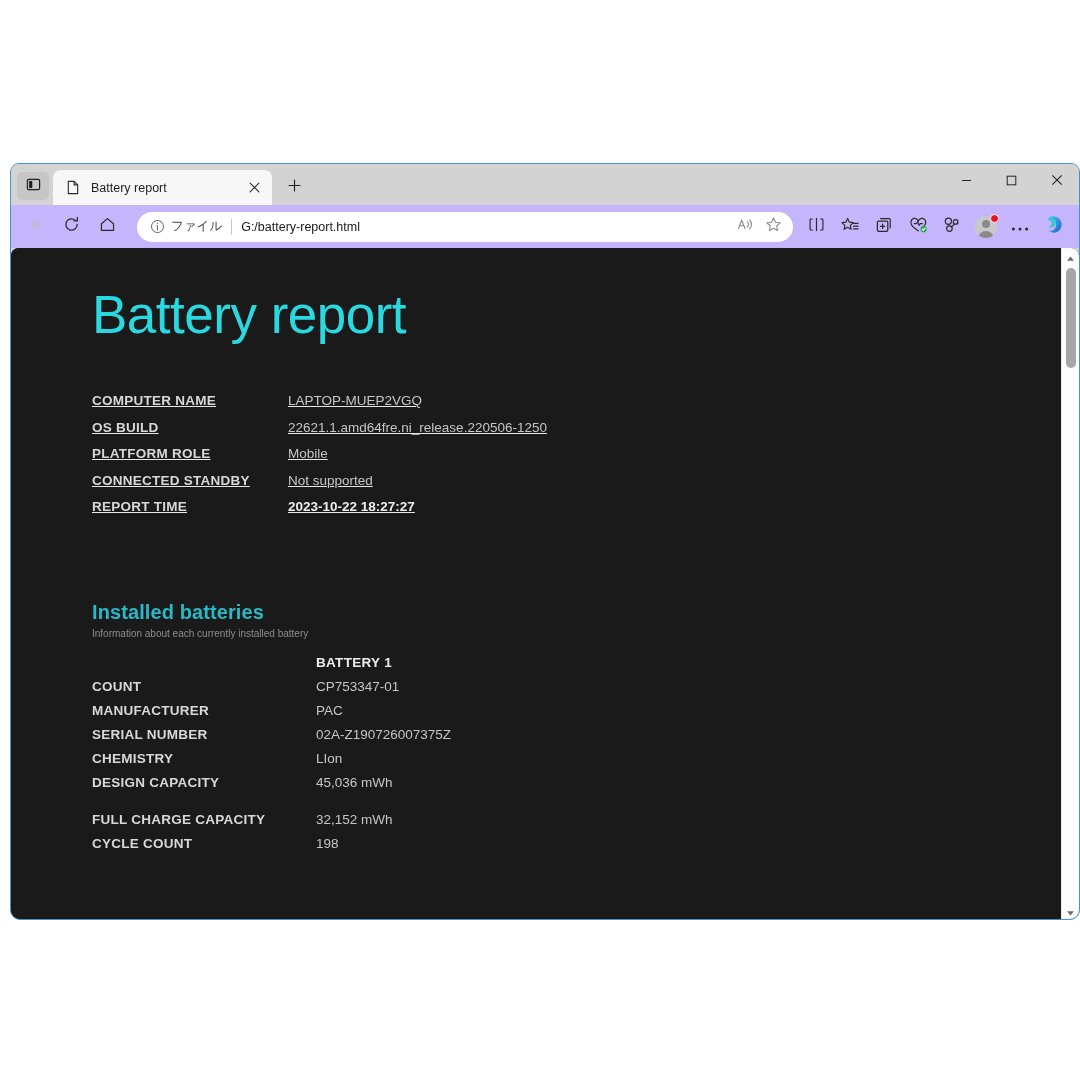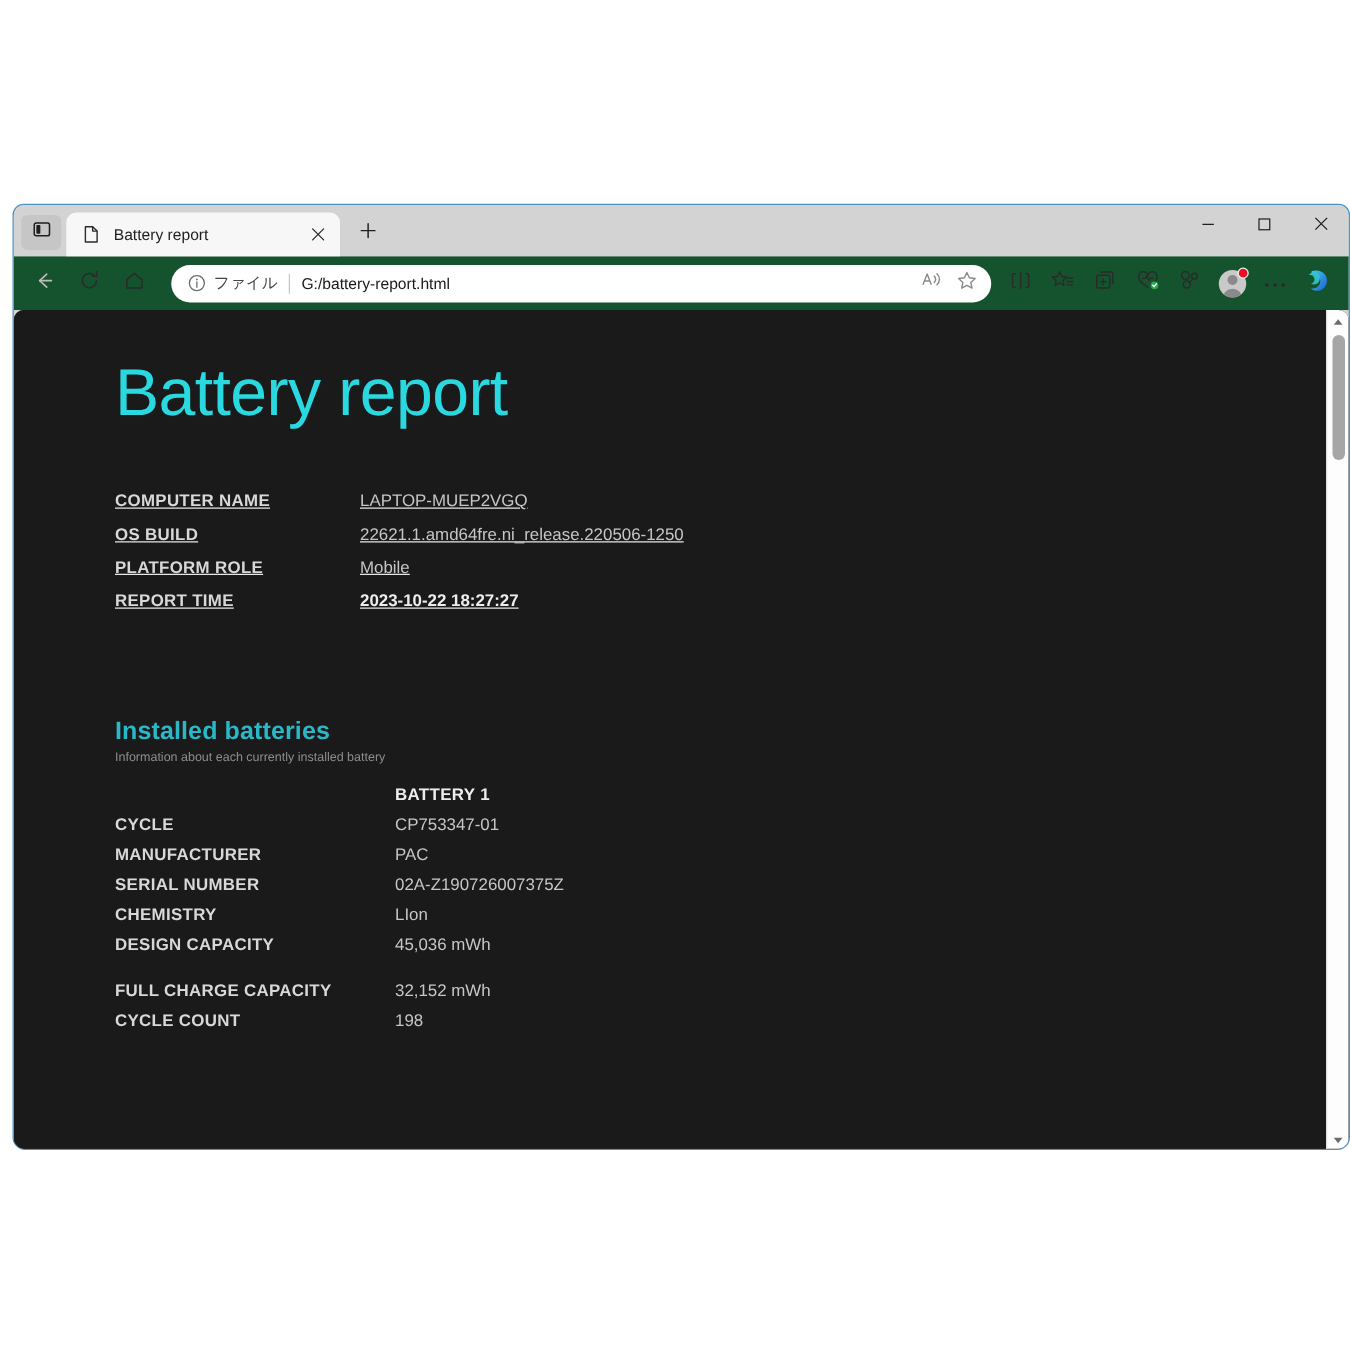--- a/index.html
+++ b/index.html
@@ -118,21 +118,21 @@
     width: 45px;
     height: 33px;
     display: flex;
     align-items: center;
     justify-content: center;
   }
 
   
   .toolbar {
     height: 43px;
-    background: #14532d;
+    background: #c4b5fd;
     display: flex;
     align-items: center;
     padding: 0 8px;
     box-sizing: border-box;
   }
 
   .nav-btn {
     width: 32px;
     height: 32px;
     display: flex;
@@ -619,38 +619,42 @@
               </tr>
               <tr>
                 <td class="label">OS BUILD</td>
                 <td class="value">22621.1.amd64fre.ni_release.220506-1250</td>
               </tr>
               <tr>
                 <td class="label">PLATFORM ROLE</td>
                 <td class="value">Mobile</td>
               </tr>
               <tr>
+                <td class="label">CONNECTED STANDBY</td>
+                <td class="value">Not supported</td>
+              </tr>
+              <tr>
                 <td class="label">REPORT TIME</td>
                 <td class="value strong">2023-10-22  18:27:27</td>
               </tr>
             </tbody>
           </table>
 
           <div class="section-block">
             <h2 class="section-title">Installed batteries</h2>
             <p class="section-sub">Information about each currently installed battery</p>
 
             <table class="batt">
               <tbody>
                 <tr>
                   <td class="label"></td>
                   <td class="colhead">BATTERY 1</td>
                 </tr>
                 <tr>
-                  <td class="label">CYCLE</td>
+                  <td class="label">COUNT</td>
                   <td class="value">CP753347-01</td>
                 </tr>
                 <tr>
                   <td class="label">MANUFACTURER</td>
                   <td class="value">PAC</td>
                 </tr>
                 <tr>
                   <td class="label">SERIAL NUMBER</td>
                   <td class="value">02A-Z190726007375Z</td>
                 </tr>

